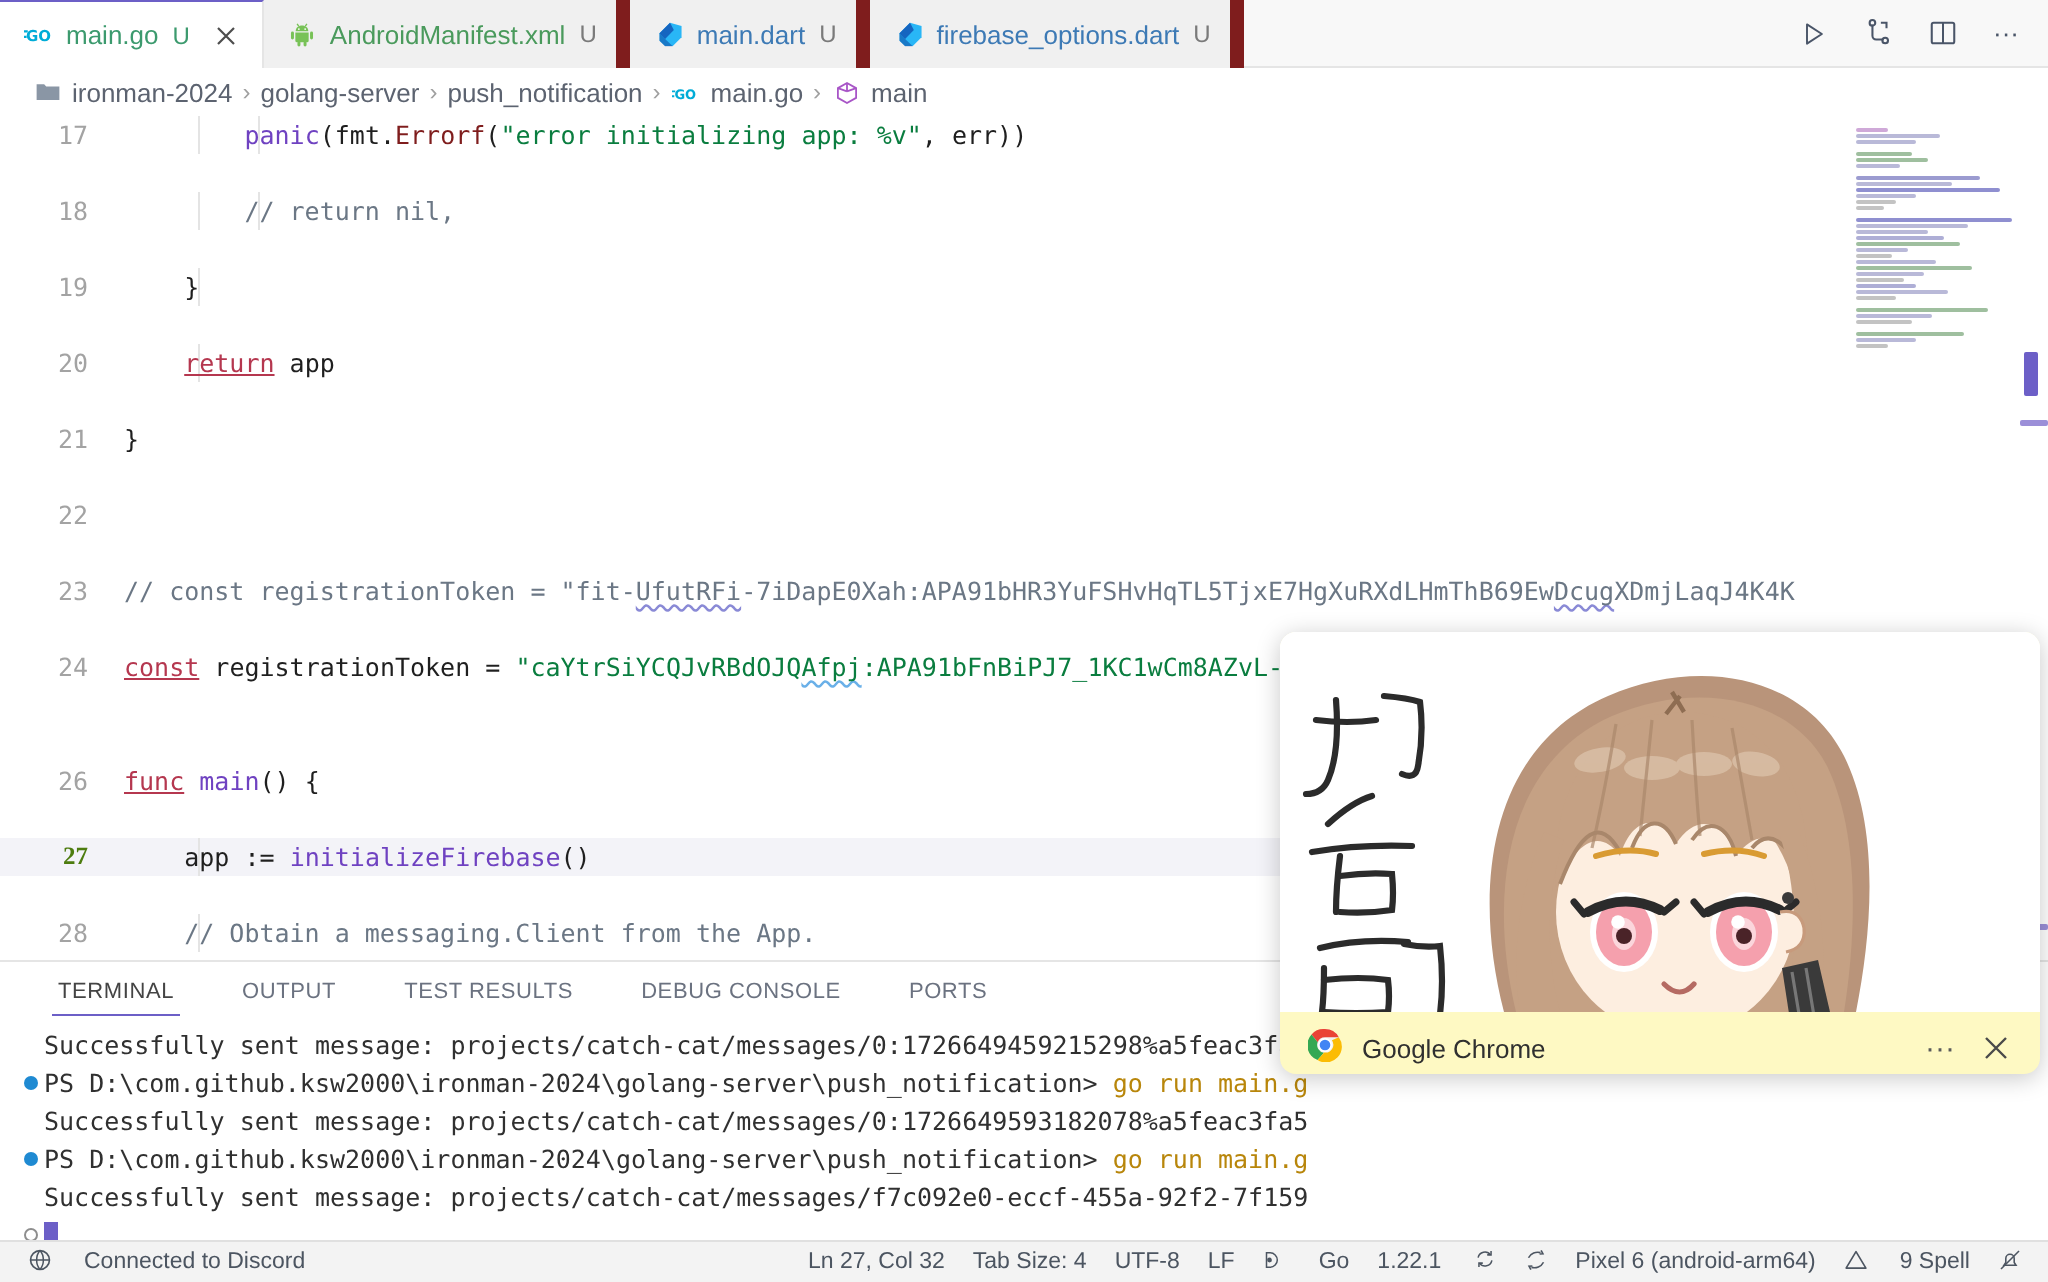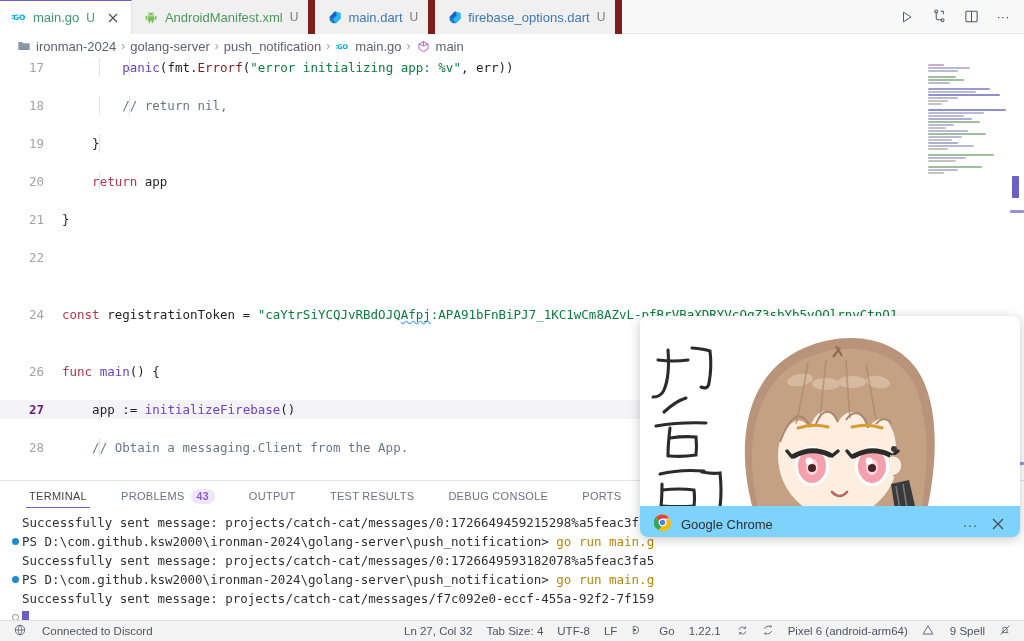--- a/index.html
+++ b/index.html
@@ -77,30 +77,30 @@
   .line {
     position: relative; height: 19px; line-height: 19px;
     font-family: "DejaVu Sans Mono", monospace; font-size: 12.5px;
     white-space: pre;
   }
   .line.cur { background: #f3f3f8; }
   .ln {
     position: absolute; left: 0; width: 44px; text-align: right;
     color: #a3a3a3; font-family: "DejaVu Sans Mono", monospace; font-size: 12.5px;
   }
-  .line.cur .ln { color: #701a75; font-weight: 600; }
+  .line.cur .ln { color: #4d7c0f; font-weight: 600; font-family: Liberation Serif, serif; }
   .code {
     position: absolute; left: 62px; top: 0;
     font-family: "DejaVu Sans Mono", monospace; font-size: 12.5px;
     color: #1f1f1f;
   }
   .ind-guide {
     position:absolute; left:99px; top:0; width:1px; height:19px; background:#e4e4e4;
   }            
-  .kr { color: #b5374f; }            
+  .kr { color: #b5374f; text-decoration: underline; }            
   .fn { color: #6f42c1; }            
   .ty { color: #7f1d1d; }            
   .st { color: #0a7d3f; }            
   .cm { color: #6b7785; }            
   .va { color: #1f1f1f; }
   .op { color: #1f1f1f; }
   .sq { text-decoration: underline wavy #8a8ad6; text-decoration-skip-ink: none;}
   .sqb{ text-decoration: underline wavy #6ab0e8; text-decoration-skip-ink: none;}
 
   
@@ -159,21 +159,21 @@
     display: flex; align-items: center;
     font-size: 11.5px; color: #4c5561;
   }
   .sb-left { display: flex; align-items: center; gap: 5px; padding-left: 7px; }
   .sb-right { margin-left: auto; display: flex; align-items: center; padding-right: 6px; }
   .sb-item { padding: 0 7px; display: flex; align-items: center; gap: 16px; white-space: nowrap; }
 
   
   .toast {
     position: absolute; left: 640px; top: 316px; width: 380px; height: 221px;
-    background: #7dd3fc;
+    background: #fef9c3;
     border-radius: 8px;
     box-shadow: 0 2px 12px rgba(0,0,0,.22);
     overflow: hidden;
   }
   .toast-hero {
     width: 380px; height: 190px; background: #ffffff; position: relative; overflow: hidden;
   }
   .toast-head {
     height: 36px; display: flex; align-items: center; padding: 0 8px 0 14px; gap: 10px;
   }
@@ -324,20 +324,21 @@
       <div class="line" style="top:19px"><span class="ln">18</span><span class="ind-guide"></span><span class="ind-guide" style="left:129px"></span><span class="code cm">        // return nil,</span></div>
 
       <div class="line" style="top:38px"><span class="ln">19</span><span class="ind-guide"></span><span class="code">    }</span></div>
 
       <div class="line" style="top:57px"><span class="ln">20</span><span class="ind-guide"></span><span class="code">    <span class="kr">return</span> <span class="va">app</span></span></div>
 
       <div class="line" style="top:76px"><span class="ln">21</span><span class="code">}</span></div>
 
       <div class="line" style="top:95px"><span class="ln">22</span><span class="code"></span></div>
 
+      <div class="line" style="top:114px"><span class="ln">23</span><span class="code cm">// const registrationToken = "fit-<span class="sq">UfutRFi</span>-7iDapE0Xah:APA91bHR3YuFSHvHqTL5TjxE7HgXuRXdLHmThB69Ew<span class="sq">Dcug</span>XDmjLaqJ4K4K</span></div>
 
       <div class="line" style="top:133px"><span class="ln">24</span><span class="code"><span class="kr">const</span> <span class="va">registrationToken</span> <span class="op">=</span> <span class="st">"caYtrSiYCQJvRBdOJQ<span class="sqb">Afpj</span>:APA91bFnBiPJ7_1KC1wCm8AZvL-pfBrVBa<span class="sqb">XDRY</span>VcOqZ3sbYb5vQQlrnvCtnO1</span></span></div>
 
 
       <div class="line" style="top:171px"><span class="ln">26</span><span class="code"><span class="kr">func</span> <span class="fn">main</span>() {</span></div>
 
       <div class="line cur" style="top:190px"><span class="ln">27</span><span class="ind-guide"></span><span class="code">    <span class="va">app</span> <span class="op">:=</span> <span class="fn">initializeFirebase</span>()</span></div>
 
       <div class="line" style="top:209px"><span class="ln">28</span><span class="ind-guide"></span><span class="code cm">    // Obtain a messaging.Client from the App.</span></div>
 
@@ -392,24 +393,20 @@
       <div class="deco" style="left:0px;top:404px;width:14px;height:3px;background:#9b8fd8"></div>
     </div>
   </div>
 
   <div class="panel">
     <div class="panel-tabs">
       <div class="ptab active">
           <span>TERMINAL</span>
         </div>
       <div class="ptab">
-        <span>PROBLEMS</span>
-        <span class="badge">43</span>
-      </div>
-      <div class="ptab">
           <span>OUTPUT</span>
         </div>
       <div class="ptab">
           <span>TEST RESULTS</span>
         </div>
       <div class="ptab">
           <span>DEBUG CONSOLE</span>
         </div>
       <div class="ptab">
           <span>PORTS</span>

